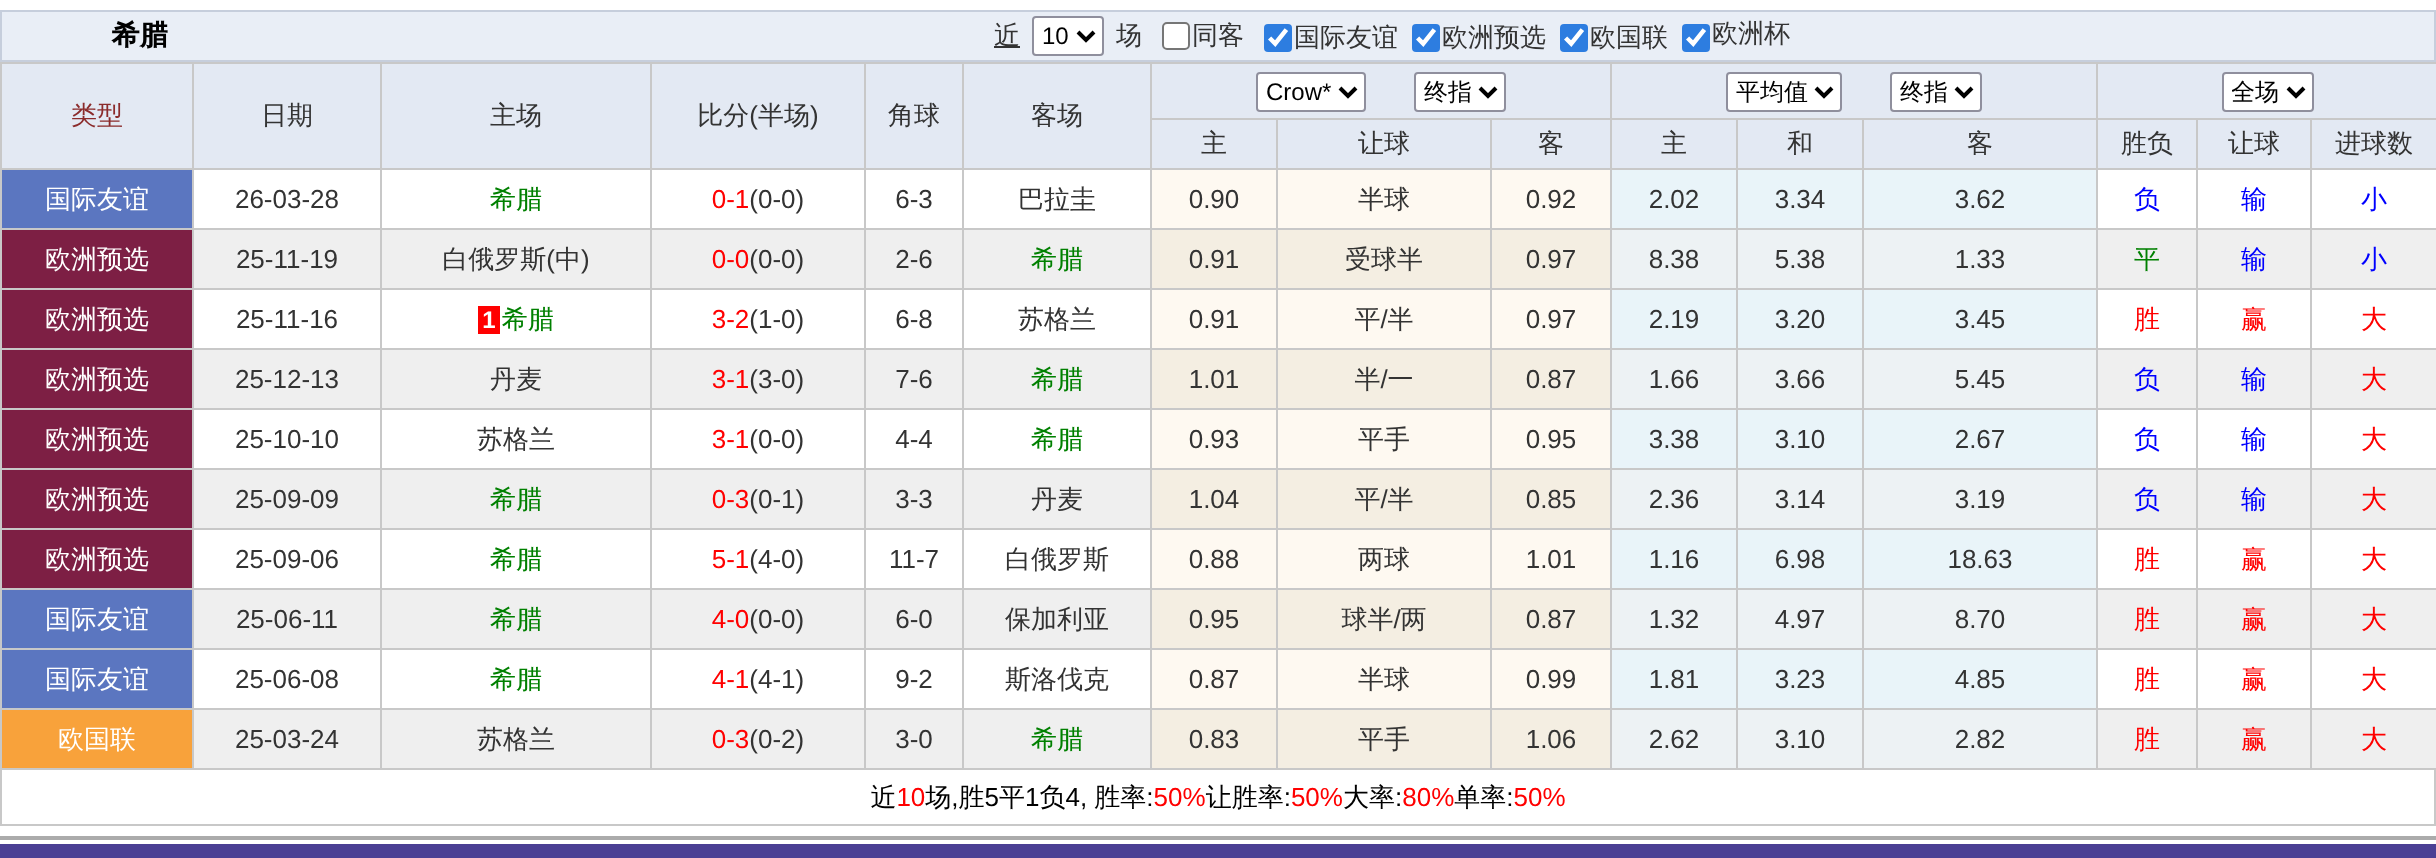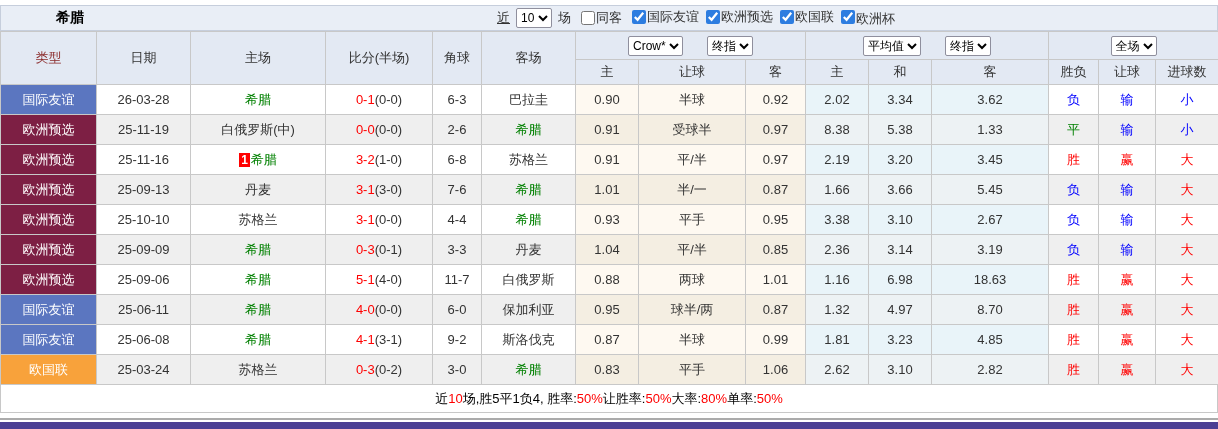--- a/index.html
+++ b/index.html
@@ -65,21 +65,21 @@
       </label>
       <span id="filters-container"><label class="filter" style="display: inline-flex; align-items: center;">
             <input type="checkbox" checked="" style="">
             <span>国际友谊</span>
           </label><label class="filter" style="display: inline-flex; align-items: center;">
             <input type="checkbox" checked="" style="">
             <span>欧洲预选</span>
           </label><label class="filter" style="display: inline-flex; align-items: center;">
             <input type="checkbox" checked="" style="">
             <span>欧国联</span>
-          </label><label class="filter" style="display: inline-flex; align-items: flex-start;">
+          </label><label class="filter" style="display: inline-flex; align-items: flex-end;">
             <input type="checkbox" checked="" style="">
             <span>欧洲杯</span>
           </label></span>
     </div>
   </div>
 
   <table>
     <colgroup>
       <col style="width:96px">
         <col style="width:94px">
@@ -174,21 +174,21 @@
     <td class="td-odds">0.97</td>
     <td class="td-avg">2.19</td>
     <td class="td-avg">3.20</td>
     <td class="td-avg">3.45</td>
     <td class="c-red">胜</td>
     <td class="c-red">赢</td>
     <td class="c-red">大</td>
   </tr>
         <tr>
     <td class="td-league" style="background: rgb(125, 31, 68);">欧洲预选</td>
-    <td>25-09-13</td>
+    <td>25-12-13</td>
     <td><span>丹麦</span></td>
     <td><span class="score-main">3-1</span><span class="score-half">(3-0)</span></td>
     <td>7-6</td>
     <td><span class="team-green">希腊</span></td>
     <td class="td-odds">1.01</td>
     <td class="td-odds">半/一</td>
     <td class="td-odds">0.87</td>
     <td class="td-avg">1.66</td>
     <td class="td-avg">3.66</td>
     <td class="td-avg">5.45</td>
@@ -261,21 +261,21 @@
     <td class="td-avg">4.97</td>
     <td class="td-avg">8.70</td>
     <td class="c-red">胜</td>
     <td class="c-red">赢</td>
     <td class="c-red">大</td>
   </tr>
         <tr>
     <td class="td-league" style="background: rgb(91, 118, 192);">国际友谊</td>
     <td>25-06-08</td>
     <td><span class="team-green">希腊</span></td>
-    <td><span class="score-main">4-1</span><span class="score-half">(3-1)</span></td>
+    <td><span class="score-main">4-1</span><span class="score-half">(4-1)</span></td>
     <td>9-2</td>
     <td><span>斯洛伐克</span></td>
     <td class="td-odds">0.87</td>
     <td class="td-odds">半球</td>
     <td class="td-odds">0.99</td>
     <td class="td-avg">1.81</td>
     <td class="td-avg">3.23</td>
     <td class="td-avg">4.85</td>
     <td class="c-red">胜</td>
     <td class="c-red">赢</td>

